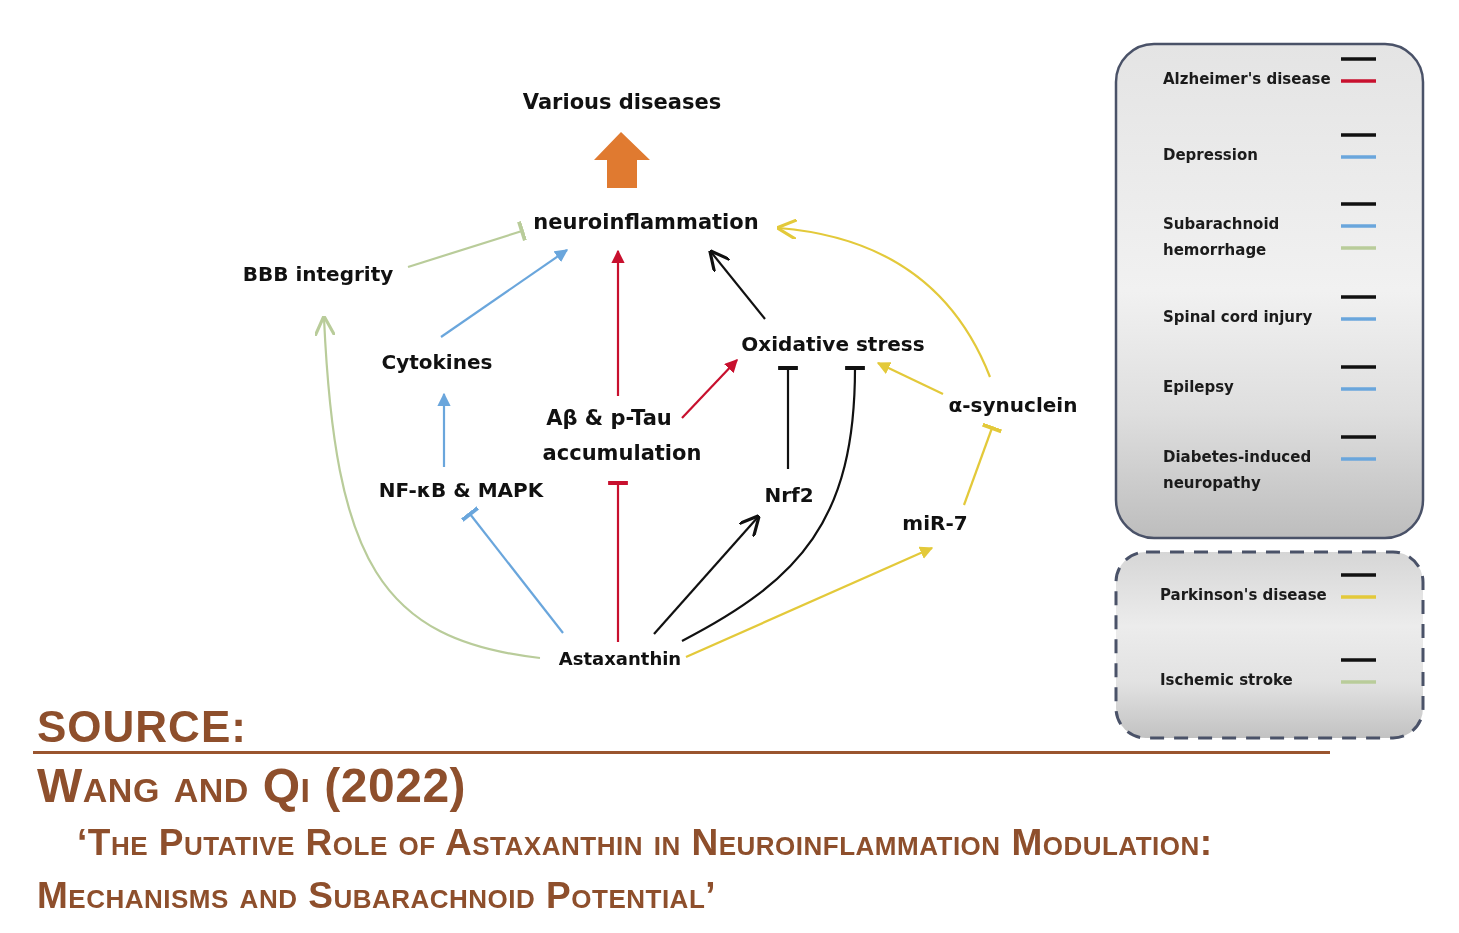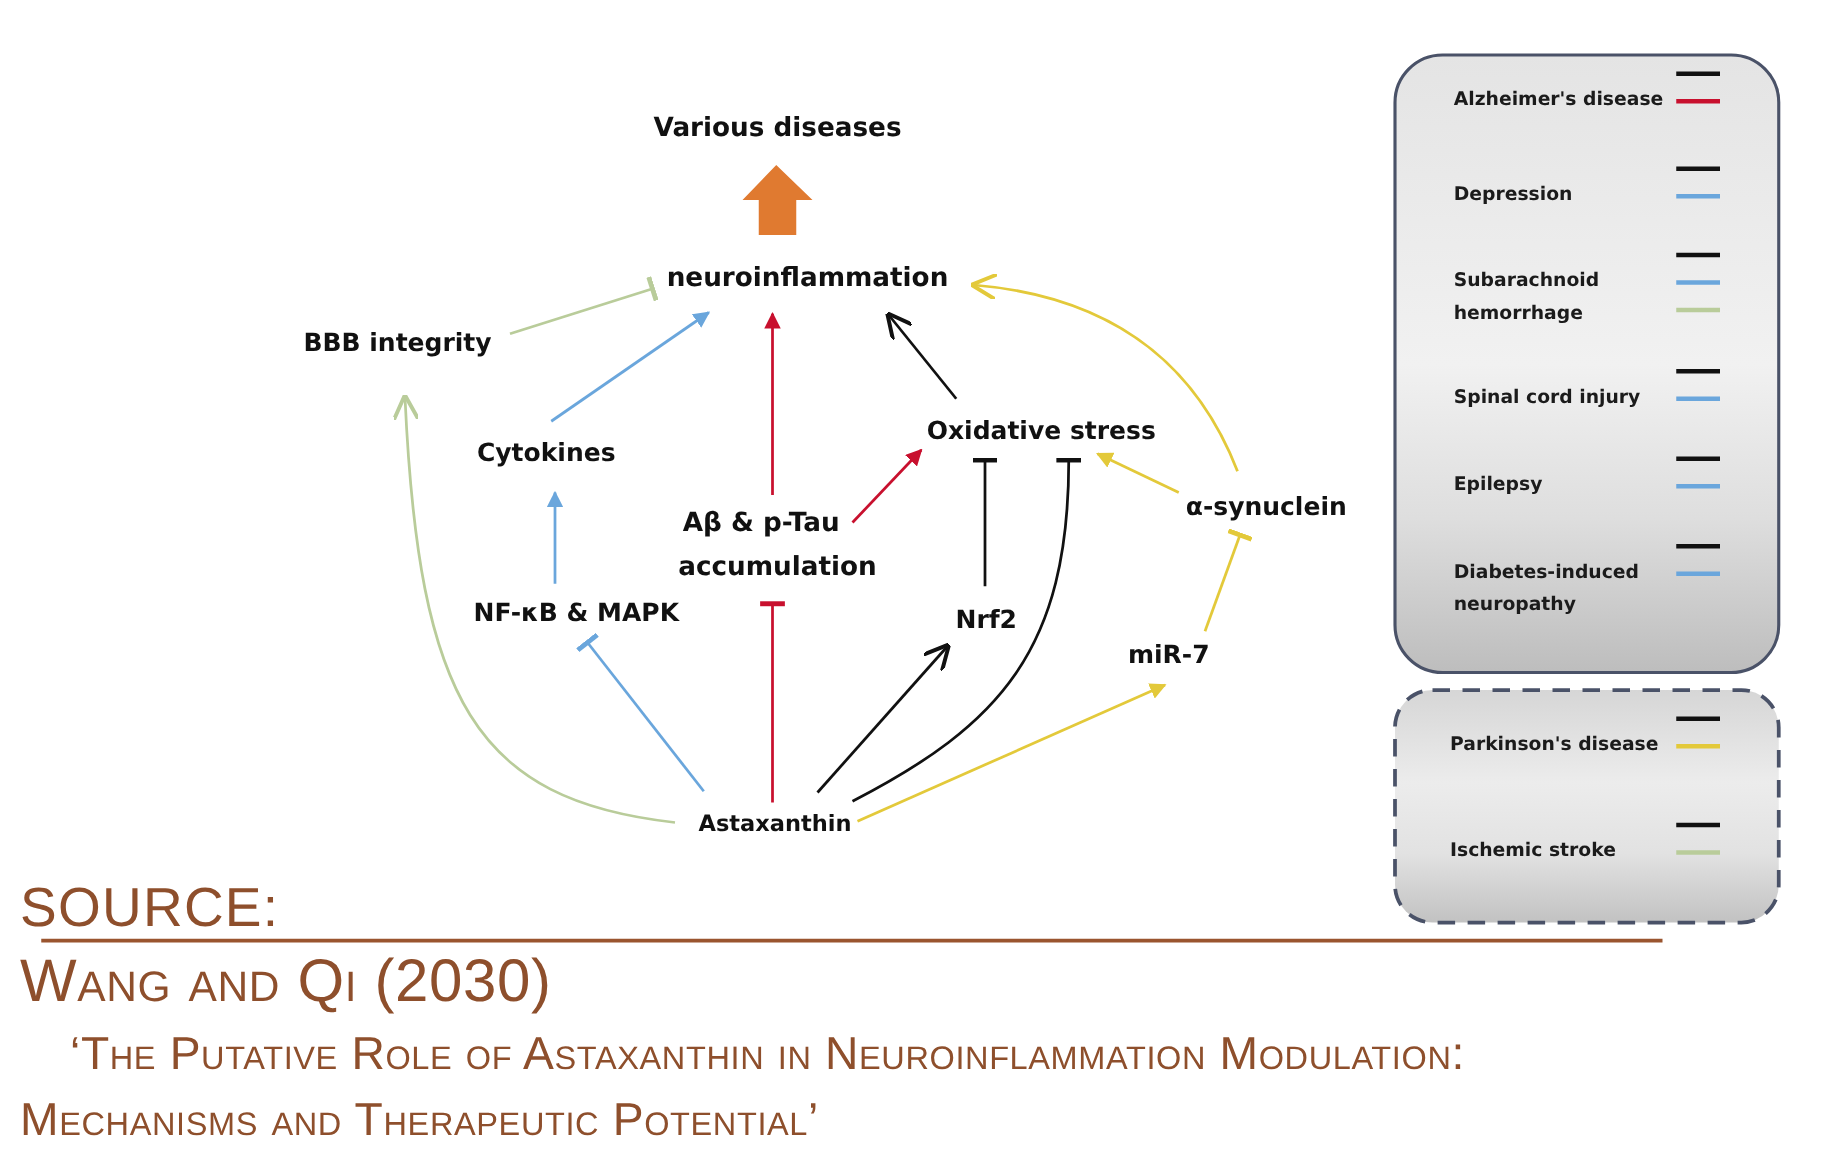--- a/index.html
+++ b/index.html
@@ -1,22 +1,22 @@
 <!DOCTYPE html>
 <html><head>
 <meta charset="utf-8">
 <style>
   html, body { margin: 0; padding: 0; background: #ffffff; }
   body { width: 1459px; height: 933px; position: relative; overflow: hidden;
          font-family: "Liberation Sans", sans-serif; }
   #diagram { position: absolute; left: 0; top: 0; width: 1459px; height: 933px; }
   .node { font-family: "DejaVu Sans", sans-serif; font-weight: bold; fill: #111; }
   .legend-text { font-family: "DejaVu Sans", sans-serif; font-weight: bold; fill: #1b1b1b; font-size: 15px; }
-  .source { position: absolute; left: 16px; color: #8e4f2c;
-            font-family: "Liberation Sans", sans-serif; font-weight: normal;
+  .source { position: absolute; left: 37px; color: #8e4f2c;
+            font-family: "Liberation Sans", sans-serif; font-weight: bold;
             font-variant: small-caps; letter-spacing: 0.5px; }
   #source-heading { top: 702px; font-size: 44px; font-variant: normal; letter-spacing: 1px; }
   #source-divider { position: absolute; left: 33px; top: 751px; width: 1297px; height: 3px; background: #9a552f; }
   #source-authors { top: 758px; font-size: 48px; }
   #source-title-1 { top: 822px; font-size: 37px; margin-left: 40px; }
   #source-title-2 { top: 875px; font-size: 37px; }
 </style>
 </head>
 <body>
 
@@ -172,15 +172,15 @@
           <text class="legend-text" x="1160" y="685">Ischemic stroke</text>
           <line x1="1341" x2="1376" y1="660" y2="660" stroke="#111111" stroke-width="3.5"></line>
           <line x1="1341" x2="1376" y1="682" y2="682" stroke="#b9cc9a" stroke-width="3.5"></line>
         </g>
       </g>
   </g>
 </svg>
 
 <div class="source" id="source-heading">SOURCE:</div>
 <div id="source-divider"></div>
-<div class="source" id="source-authors">Wang and Qi (2030)</div>
+<div class="source" id="source-authors">Wang and Qi (2022)</div>
 <div class="source" id="source-title-1">‘The Putative Role of Astaxanthin in Neuroinflammation Modulation:</div>
-<div class="source" id="source-title-2">Mechanisms and Therapeutic Potential’</div>
+<div class="source" id="source-title-2">Mechanisms and Subarachnoid Potential’</div>
 
 </body></html>

